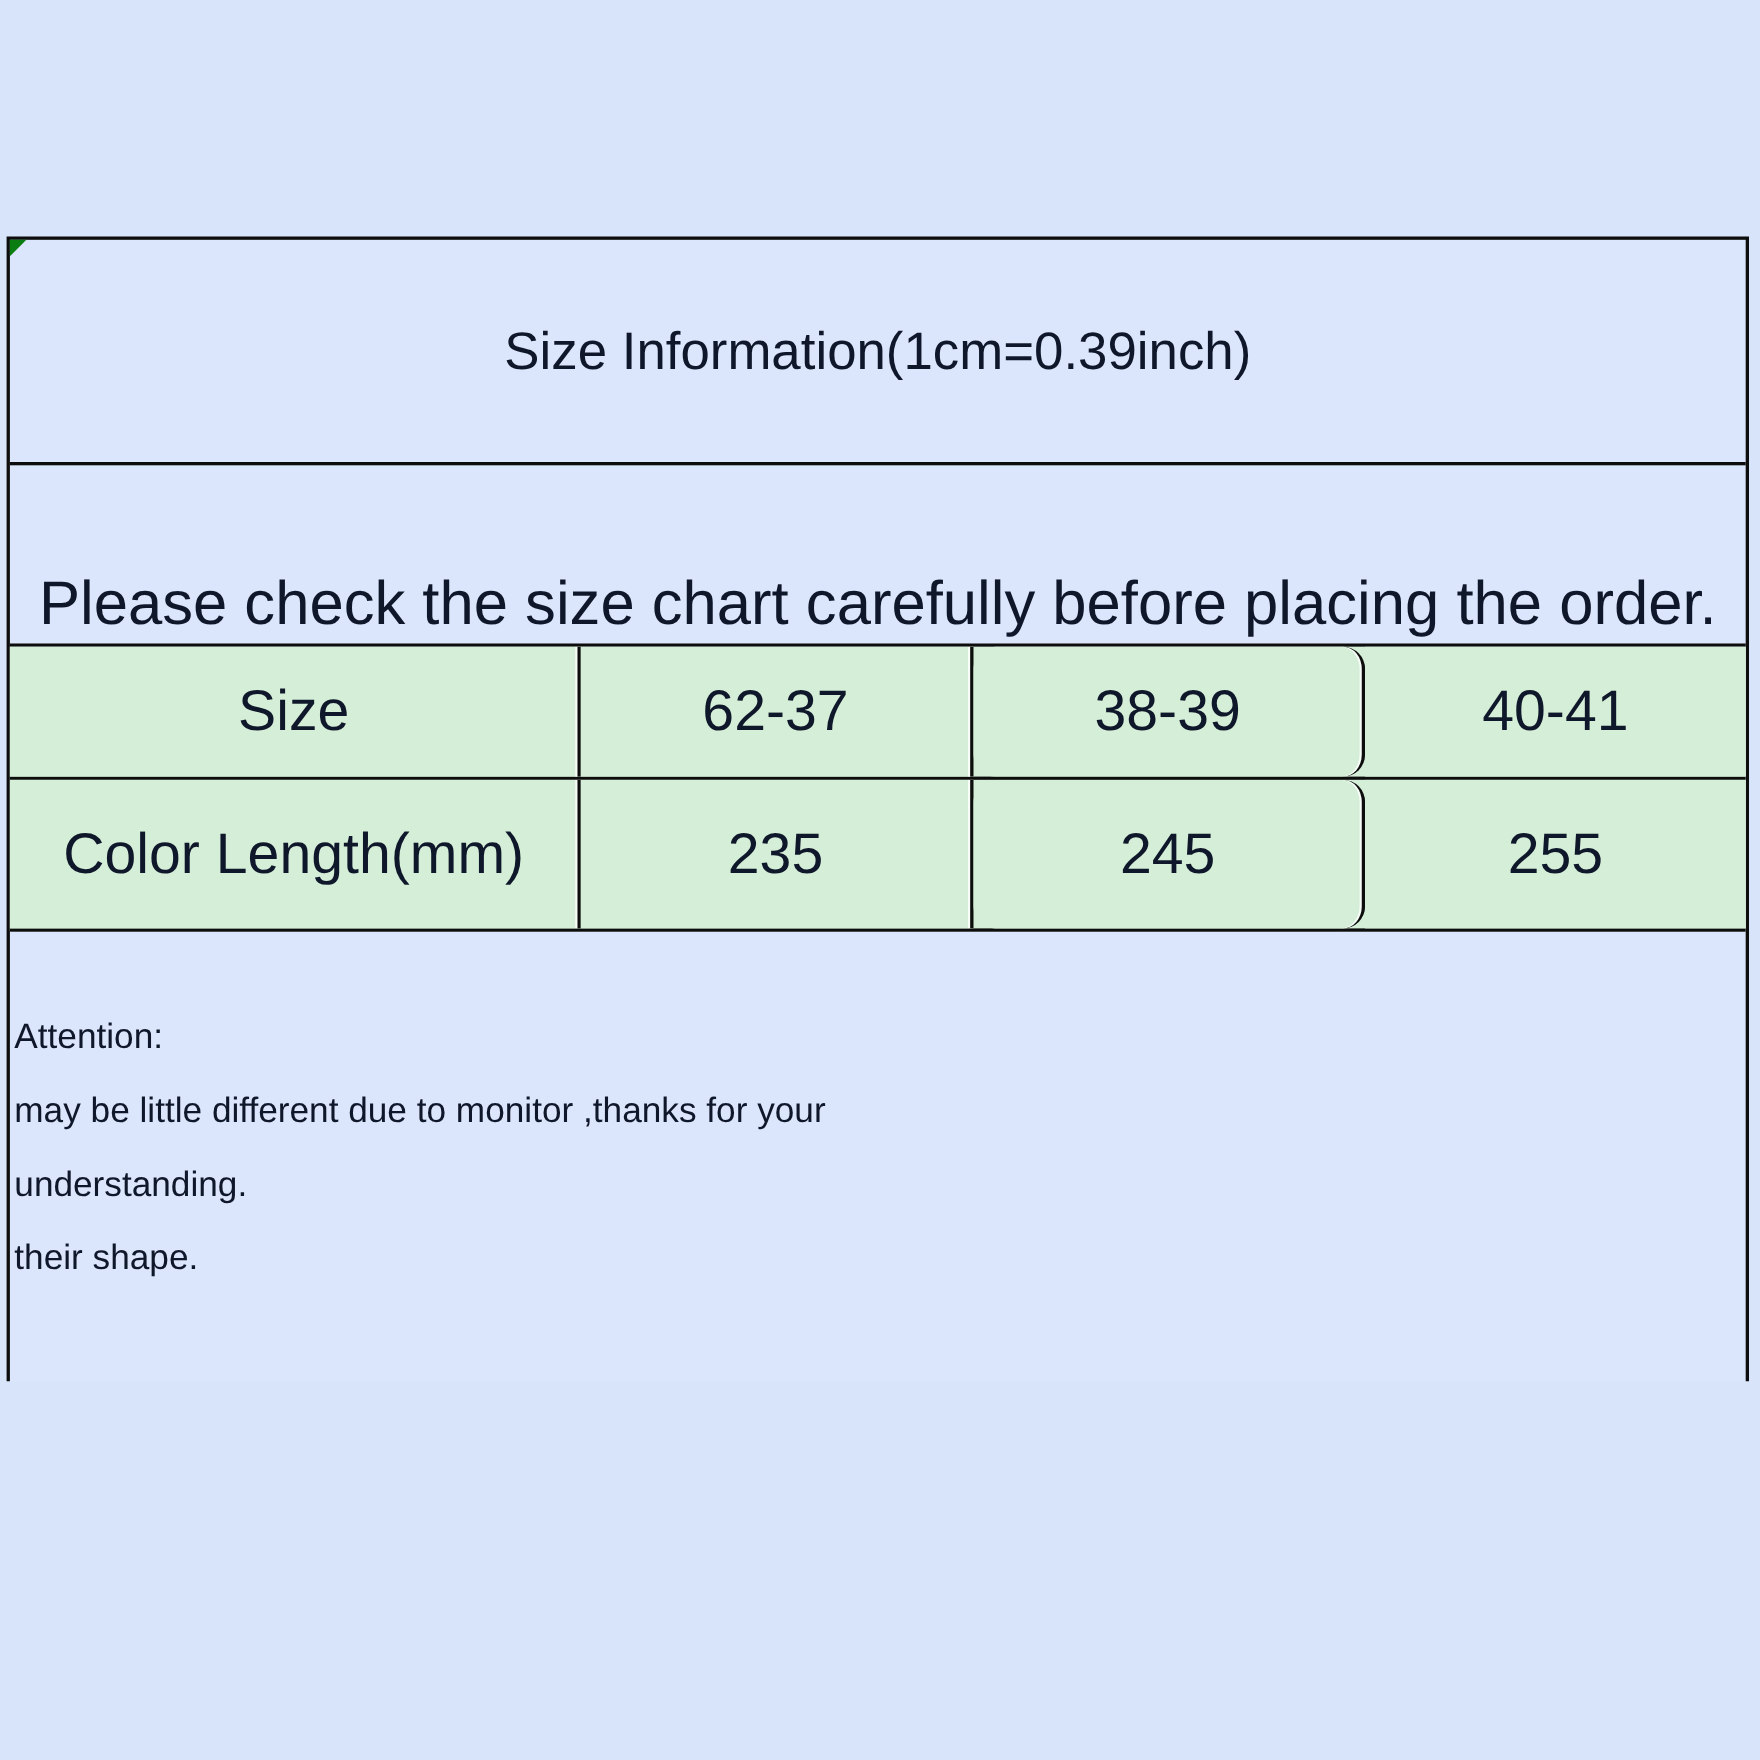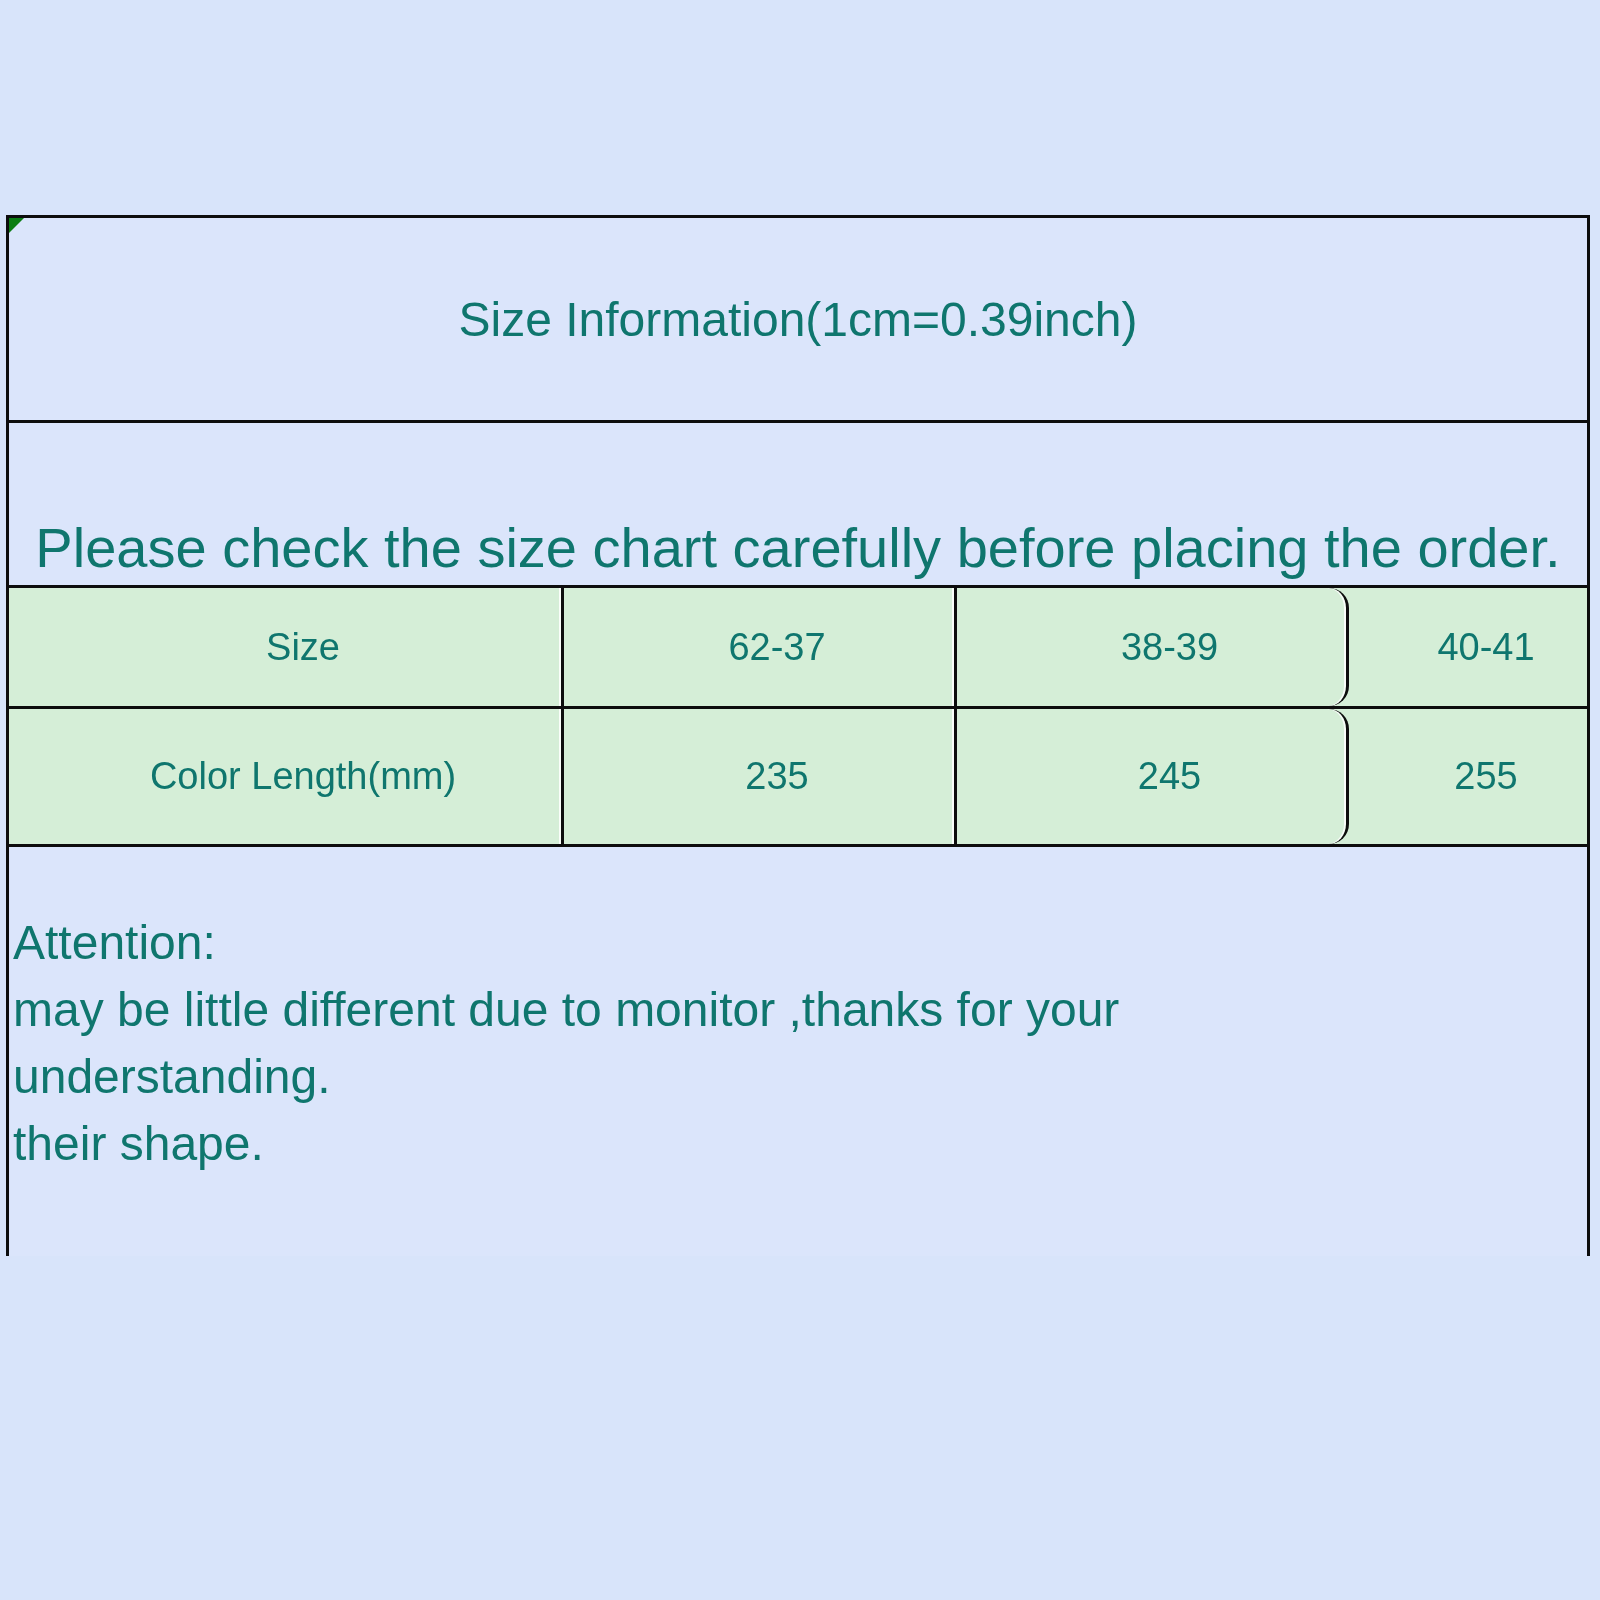--- a/index.html
+++ b/index.html
@@ -7,21 +7,21 @@
     padding: 0;
     background: #d8e4fa;
     font-family: "Liberation Sans", "DejaVu Sans", sans-serif;
   }
   #canvas {
     position: relative;
     width: 1600px;
     height: 1256px;
     background: #d8e4fa;
     overflow: hidden;
-    color: #0f766e;
+    color: #0f172a;
   }
   
   .sheet {
     position: absolute;
     left: 6px;
     top: 215px;
     width: 1584px;
     height: 1195px;
     box-sizing: border-box;
     border: 3px solid #0d0d0d;
@@ -75,36 +75,35 @@
     display: flex;
     background: #d5eed7;
   }
   .row-size { height: 121px; border-bottom: 3px solid #0d0d0d; }
   .row-foot { height: 138px; border-bottom: 3px solid #0d0d0d; }
   .cell {
     box-sizing: border-box;
     display: flex;
     align-items: center;
     justify-content: center;
-    font-size: 38px;
+    font-size: 52px;
     background: #d5eed7;
-    margin-left: 36px;
   }
   .cell.divided {
     border-right: 3px solid #0d0d0d;
     box-shadow: inset -2px 0 0 rgba(255,255,255,0.85);
   }
   .cell.c1 { flex: 0 0 519px; }
   .cell.c2 { flex: 0 0 357px; }
   .cell.c3 { flex: 0 0 356px; border-radius: 20px; }
   .cell.c4 { flex: 1 1 auto; }
   .row-attention {
     flex: 1 1 auto;
     padding: 62px 8px 0 4px;
-    font-size: 48px;
+    font-size: 32px;
     line-height: 67px;
   }
   .attention-line { white-space: nowrap; }
 </style>
 </head>
 <body>
 
 <div id="canvas">
 
   <div class="sheet">

